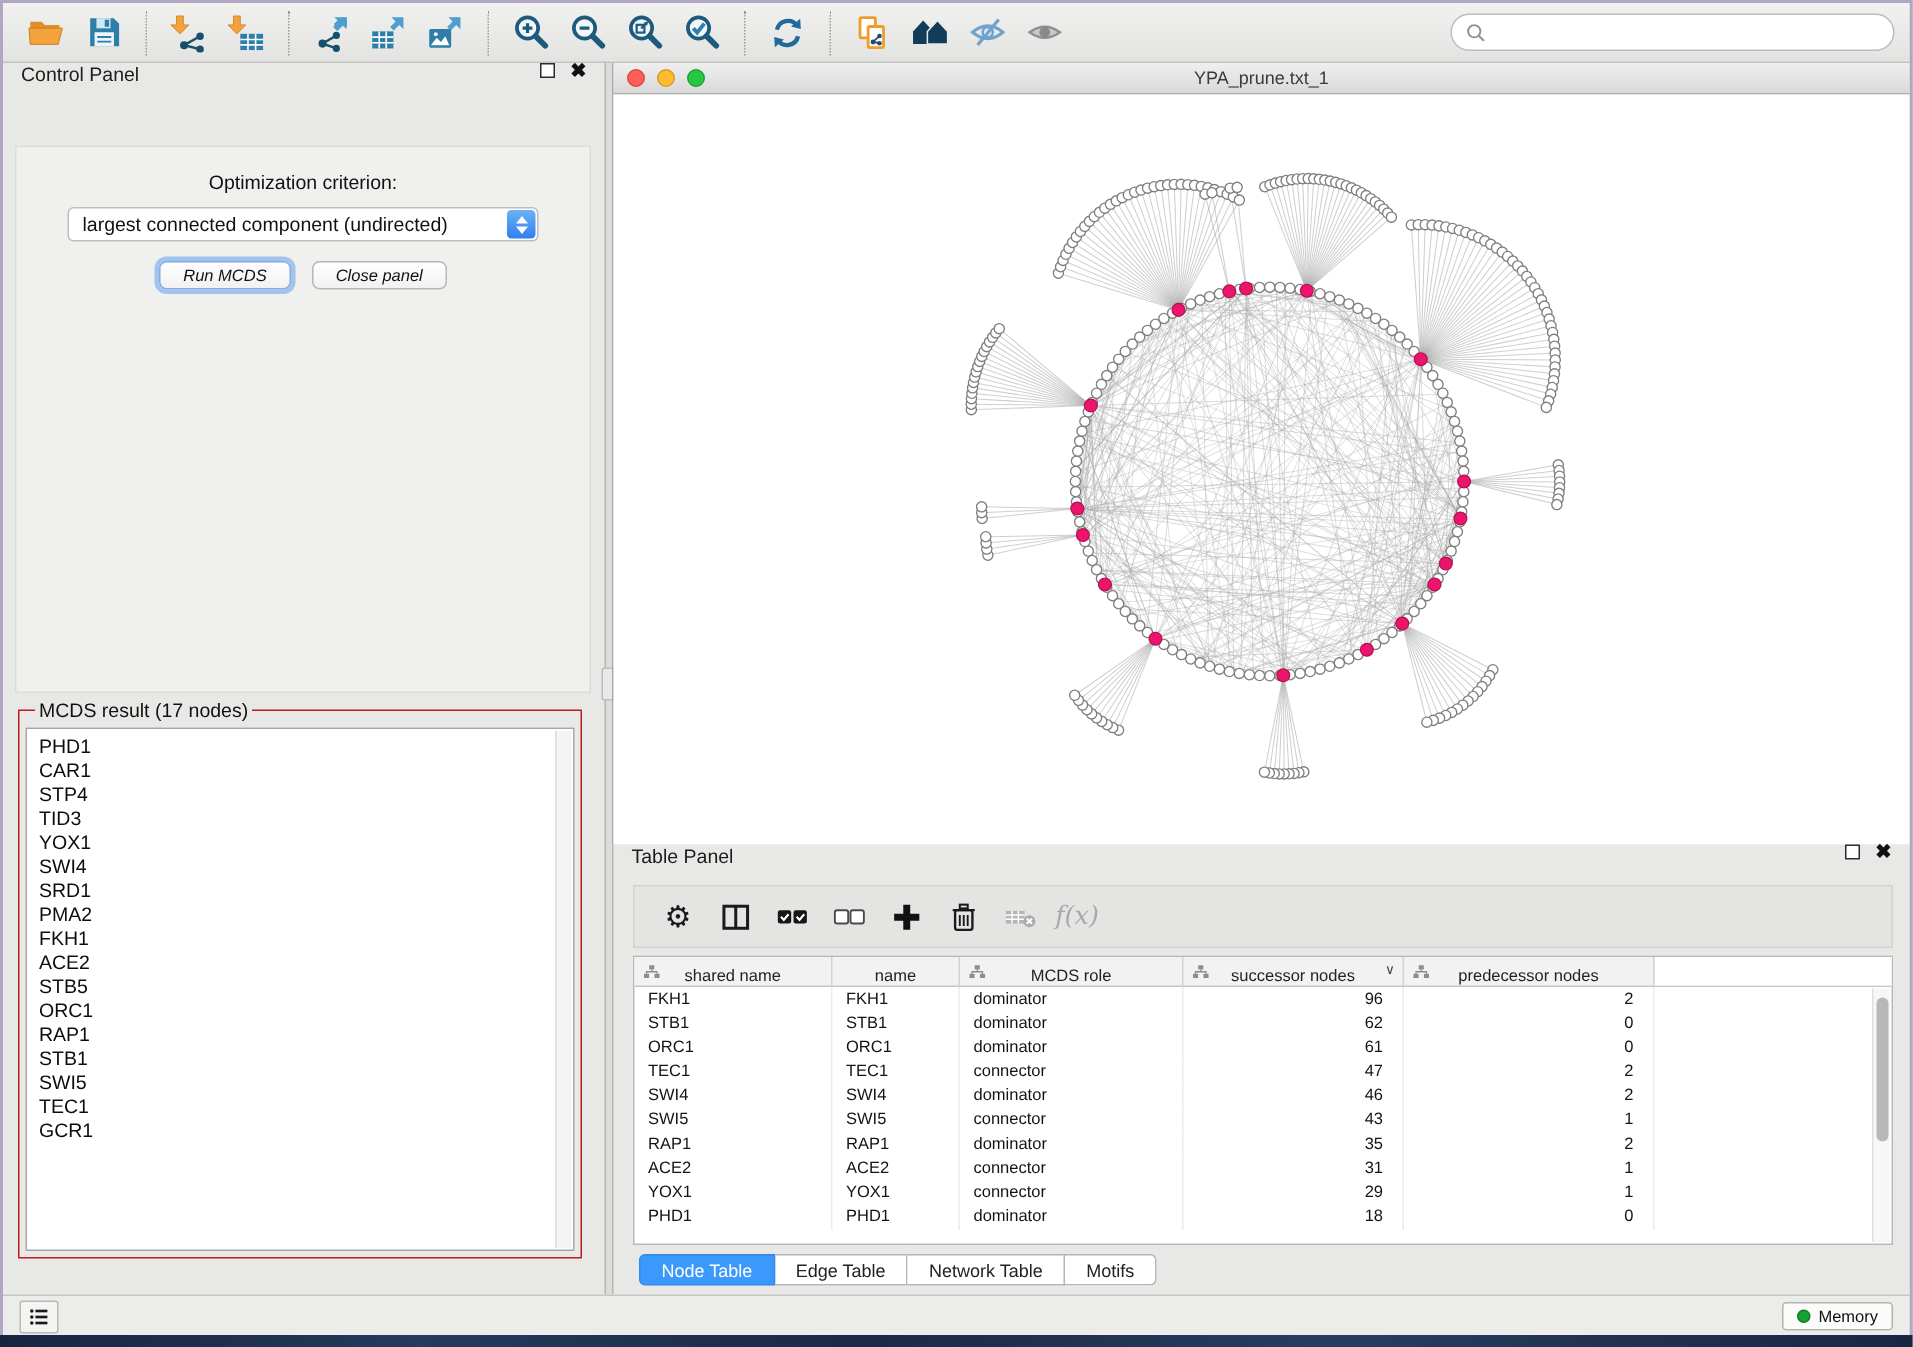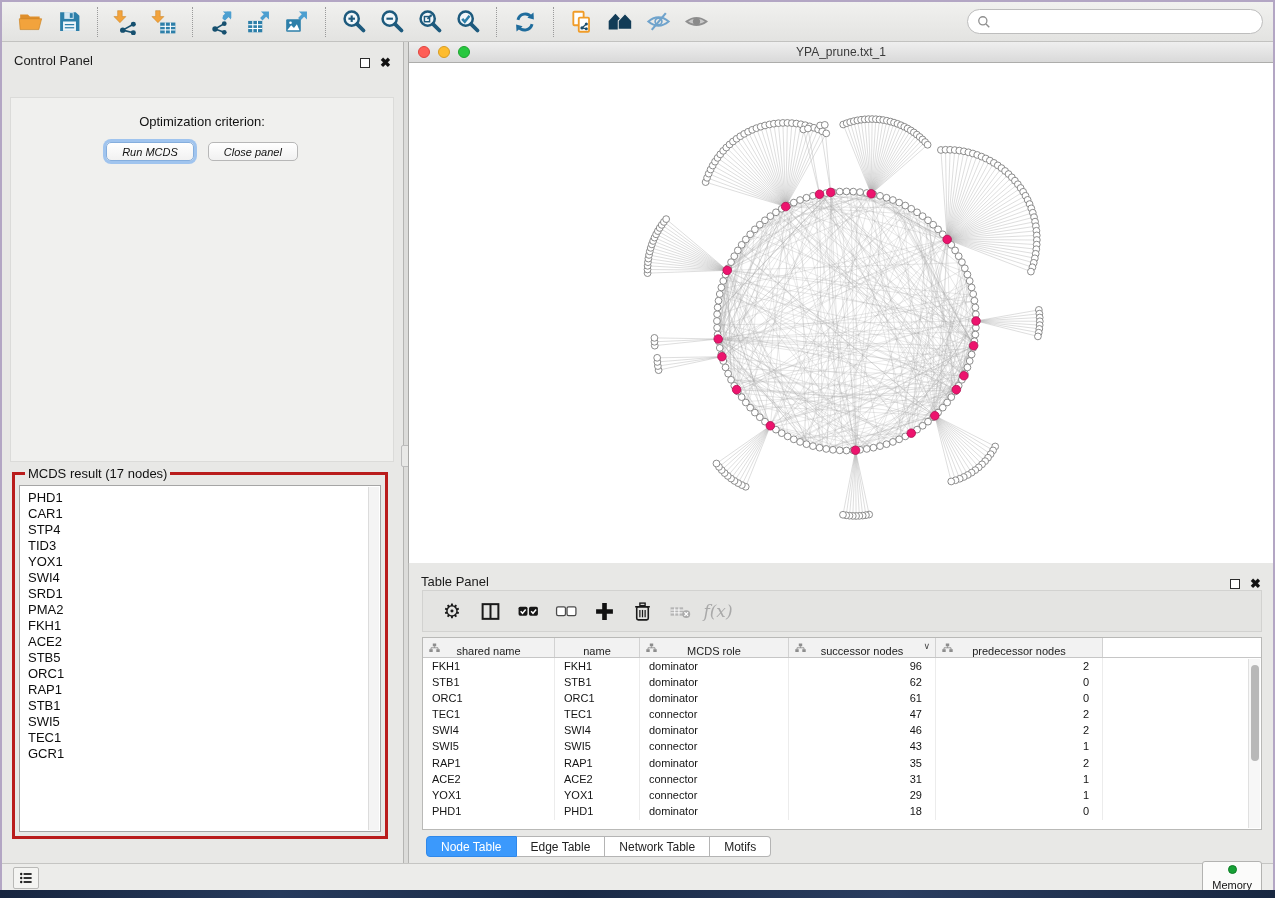--- a/index.html
+++ b/index.html
@@ -20,21 +20,21 @@
   .tb-sep { width:0; height:30px; border-left:1px dotted #9a9a9a; margin:0 9px; }
   .search-wrap { margin-left:auto; width:296px; height:25px; background:#fff;
     border:1px solid #bdbdbd; border-radius:13px; display:flex; align-items:center;
     padding:0 9px; color:#8f8f8f; }
   .search-wrap input { border:none; outline:none; flex:1; font-size:12px; margin-left:6px;
     font-family:"Liberation Sans",sans-serif; background:transparent; }
 
   
   .control-panel { position:absolute; top:40px; left:0; width:402px; bottom:28px;
     background:#e8e8e6; border-right:1px solid #b5b5b3; }
-  .panel-titlebar { height:26px; display:flex; align-items:flex-end; padding:0 12px; }
+  .panel-titlebar { height:26px; display:flex; align-items:flex-start; padding:0 12px; }
   .panel-title { font-size:13px; color:#1c1c1c; }
   .panel-ctl { margin-left:auto; display:flex; align-items:center; gap:10px; }
   .float-box { width:10px; height:10px; border:1.5px solid #2b2b2b; background:#fff; }
   .close-x { font-size:13px; font-weight:bold; color:#111; line-height:10px; }
   .seg-tabs { display:flex; justify-content:center; margin-top:6px; }
   .seg-tab { background:#fff; border:1px solid #b4b4b4; border-left:none; padding:2.5px 13px;
     font-size:12px; color:#222; cursor:default; }
   .seg-tab:first-child { border-left:1px solid #b4b4b4; border-radius:4px 0 0 4px; }
   .seg-tab:last-child { border-radius:0 4px 4px 0; }
   .seg-tab.selected { background:#3b99fc; border-color:#2f88ea; color:#fff; }
@@ -50,21 +50,21 @@
     align-items:center; justify-content:center; gap:2px; }
   .combo-stepper .up, .combo-stepper .dn { width:0; height:0; border-left:4px solid transparent;
     border-right:4px solid transparent; }
   .combo-stepper .up { border-bottom:5px solid #fff; }
   .combo-stepper .dn { border-top:5px solid #fff; }
   .btn-row { margin-top:13px; display:flex; gap:14px; }
   .mac-btn { background:linear-gradient(#ffffff,#f1f1f1); border:1px solid #b7b7b7;
     border-radius:5px; padding:2.5px 15px; font-size:11px; color:#111;font-style:italic; }
   .mac-btn.focused { box-shadow:0 0 0 3px rgba(107,167,238,0.6); border-color:#85aedd; }
   .result-fieldset { position:absolute; left:10px; right:15px; top:424px; bottom:24px;
-    border:3px solid #b91c1c; padding:4px; }
+    border:1px solid #b91c1c; padding:4px; }
   .result-fieldset legend { font-size:13px; color:#111; padding:0 3px; margin-left:6px; }
   .result-list { position:relative; width:100%; height:100%; background:#fff;
     border:1px solid #a5a5a5; overflow:hidden; padding:4px 0 0 8px; }
   .mcds-item { font-size:13px; line-height:16px; color:#0d0d0d; }
   .list-scroll { position:absolute; top:1px; bottom:1px; right:1px; width:11px;
     background:#f4f4f4; border-left:1px solid #dcdcdc; }
 
   
   .right-region { position:absolute; top:40px; left:406px; right:0; bottom:28px; }
   .v-splitter { position:absolute; top:40px; left:402px; width:4px; bottom:28px; background:#dcdcda; }
@@ -115,21 +115,21 @@
   .tp-tabs { position:absolute; left:17px; right:0; bottom:6px; display:flex; justify-content:flex-start; }
   .tp-tabs .seg-tab { padding:2.5px 14px; }
 
   
   .status-bar { position:absolute; left:0; right:0; bottom:0; height:28px; background:#ececea;
     border-top:1px solid #c5c5c3; display:flex; align-items:center; padding:0 11px; }
   .status-left-btn { width:26px; height:22px; background:#f4f4f2; border:1px solid #b9b9b7;
     border-radius:2px; display:flex; align-items:center; justify-content:center; }
   .memory-btn { margin-left:auto; display:flex; align-items:center; gap:5px;
     background:#fbfbfa; border:1px solid #b3b3b1; border-radius:3px; padding:2.5px 9px;
-    font-size:11px; color:#111;flex-direction:column; }
+    font-size:11px; color:#111; }
   .mem-dot { width:9px; height:9px; border-radius:50%; background:#17a136; border:1px solid #0d7d26; }
 </style>
 </head>
 <body>
 
 <div id="app">
 
   <div class="toolbar">
     <div class="tb-btn">
       <svg width="26" height="26" viewBox="0 0 24 24">
@@ -287,20 +287,27 @@
     <div class="panel-titlebar">
       <span class="panel-title">Control Panel</span>
       <span class="panel-ctl">
         <span class="float-box"></span>
         <span class="close-x">✖</span>
       </span>
     </div>
 
     <div class="mcds-box">
       <div class="opt-label">Optimization criterion:</div>
+      <div class="combo">
+        <span class="combo-text">largest connected component (undirected)</span>
+        <span class="combo-stepper">
+          <span class="up"></span>
+            <span class="dn"></span>
+        </span>
+      </div>
       <div class="btn-row">
         <button class="mac-btn focused">Run MCDS</button>
         <button class="mac-btn">Close panel</button>
       </div>
     </div>
 
     <fieldset class="result-fieldset">
       <legend>MCDS result (17 nodes)</legend>
       <div class="result-list" id="mcds-list">
         <div class="mcds-item">PHD1</div>

